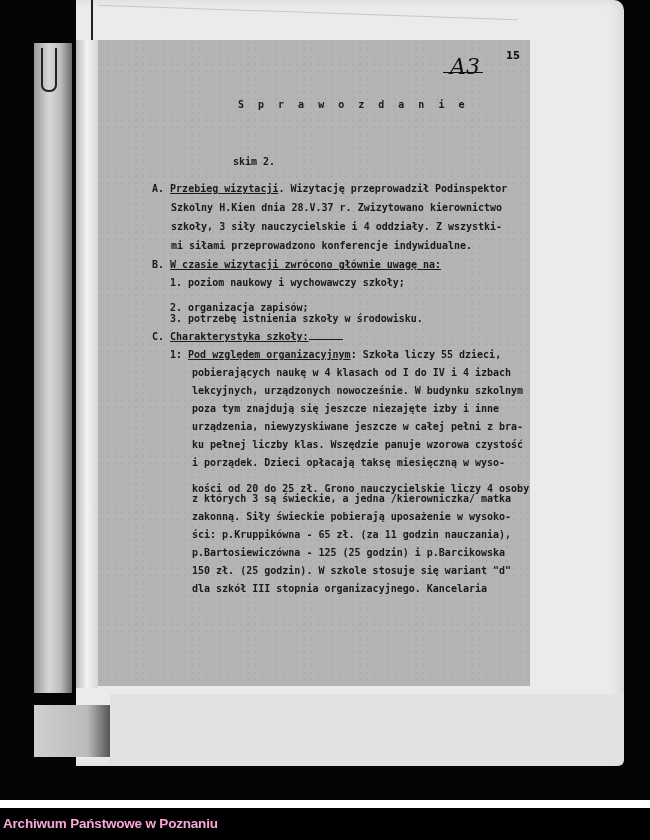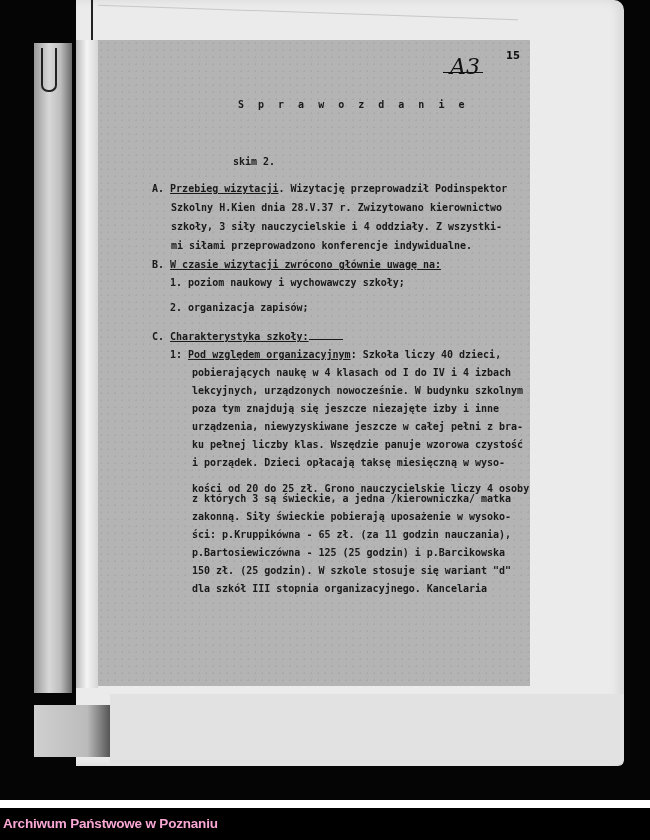--- a/index.html
+++ b/index.html
@@ -57,28 +57,29 @@
     <div class="line" style="left:73px;top:162px">Szkolny H.Kien dnia 28.V.37 r. Zwizytowano kierownictwo</div>
     <div class="line" style="left:73px;top:181px">szkoły, 3 siły nauczycielskie i 4 oddziały. Z wszystki-</div>
     <div class="line" style="left:73px;top:200px">mi siłami przeprowadzono konferencje indywidualne.</div>
 
     <div class="line" style="left:54px;top:219px">
       <span>B.</span>
       <span class="u">W czasie wizytacji zwrócono głównie uwagę na:</span>
     </div>
     <div class="line" style="left:72px;top:237px">1. poziom naukowy i wychowawczy szkoły;</div>
     <div class="line" style="left:72px;top:262px">2. organizacja zapisów;</div>
+    <div class="line" style="left:72px;top:273px">3. potrzebę istnienia szkoły w środowisku.</div>
 
     <div class="line" style="left:54px;top:291px">
       <span>C.</span>
       <span class="u">Charakterystyka szkoły:</span><span style="display:inline-block;width:34px;border-bottom:1px solid #1a1a1a;"></span>
     </div>
     <div class="line" style="left:72px;top:309px">
       <span>1:</span>
-      <span class="u">Pod względem organizacyjnym</span><span>:  Szkoła liczy 40 dzieci,</span>
+      <span class="u">Pod względem organizacyjnym</span><span>:  Szkoła liczy 55 dzieci,</span>
     </div>
     <div class="line" style="left:94px;top:327px">pobierających naukę w 4 klasach od I do IV i 4 izbach</div>
     <div class="line" style="left:94px;top:345px">lekcyjnych, urządzonych nowocześnie. W budynku szkolnym</div>
     <div class="line" style="left:94px;top:363px">poza tym znajdują się jeszcze niezajęte izby i inne</div>
     <div class="line" style="left:94px;top:381px">urządzenia, niewyzyskiwane jeszcze w całej pełni z bra-</div>
     <div class="line" style="left:94px;top:399px">ku pełnej liczby klas. Wszędzie panuje wzorowa czystość</div>
     <div class="line" style="left:94px;top:417px">i porządek. Dzieci opłacają taksę miesięczną w wyso-</div>
     <div class="line" style="left:94px;top:443px">kości od 20 do 25 zł. Grono nauczycielskie liczy 4 osoby</div>
     <div class="line" style="left:94px;top:453px">z których 3 są świeckie, a jedna /kierowniczka/ matka</div>
     <div class="line" style="left:94px;top:471px">zakonną. Siły świeckie pobierają uposażenie w wysoko-</div>

